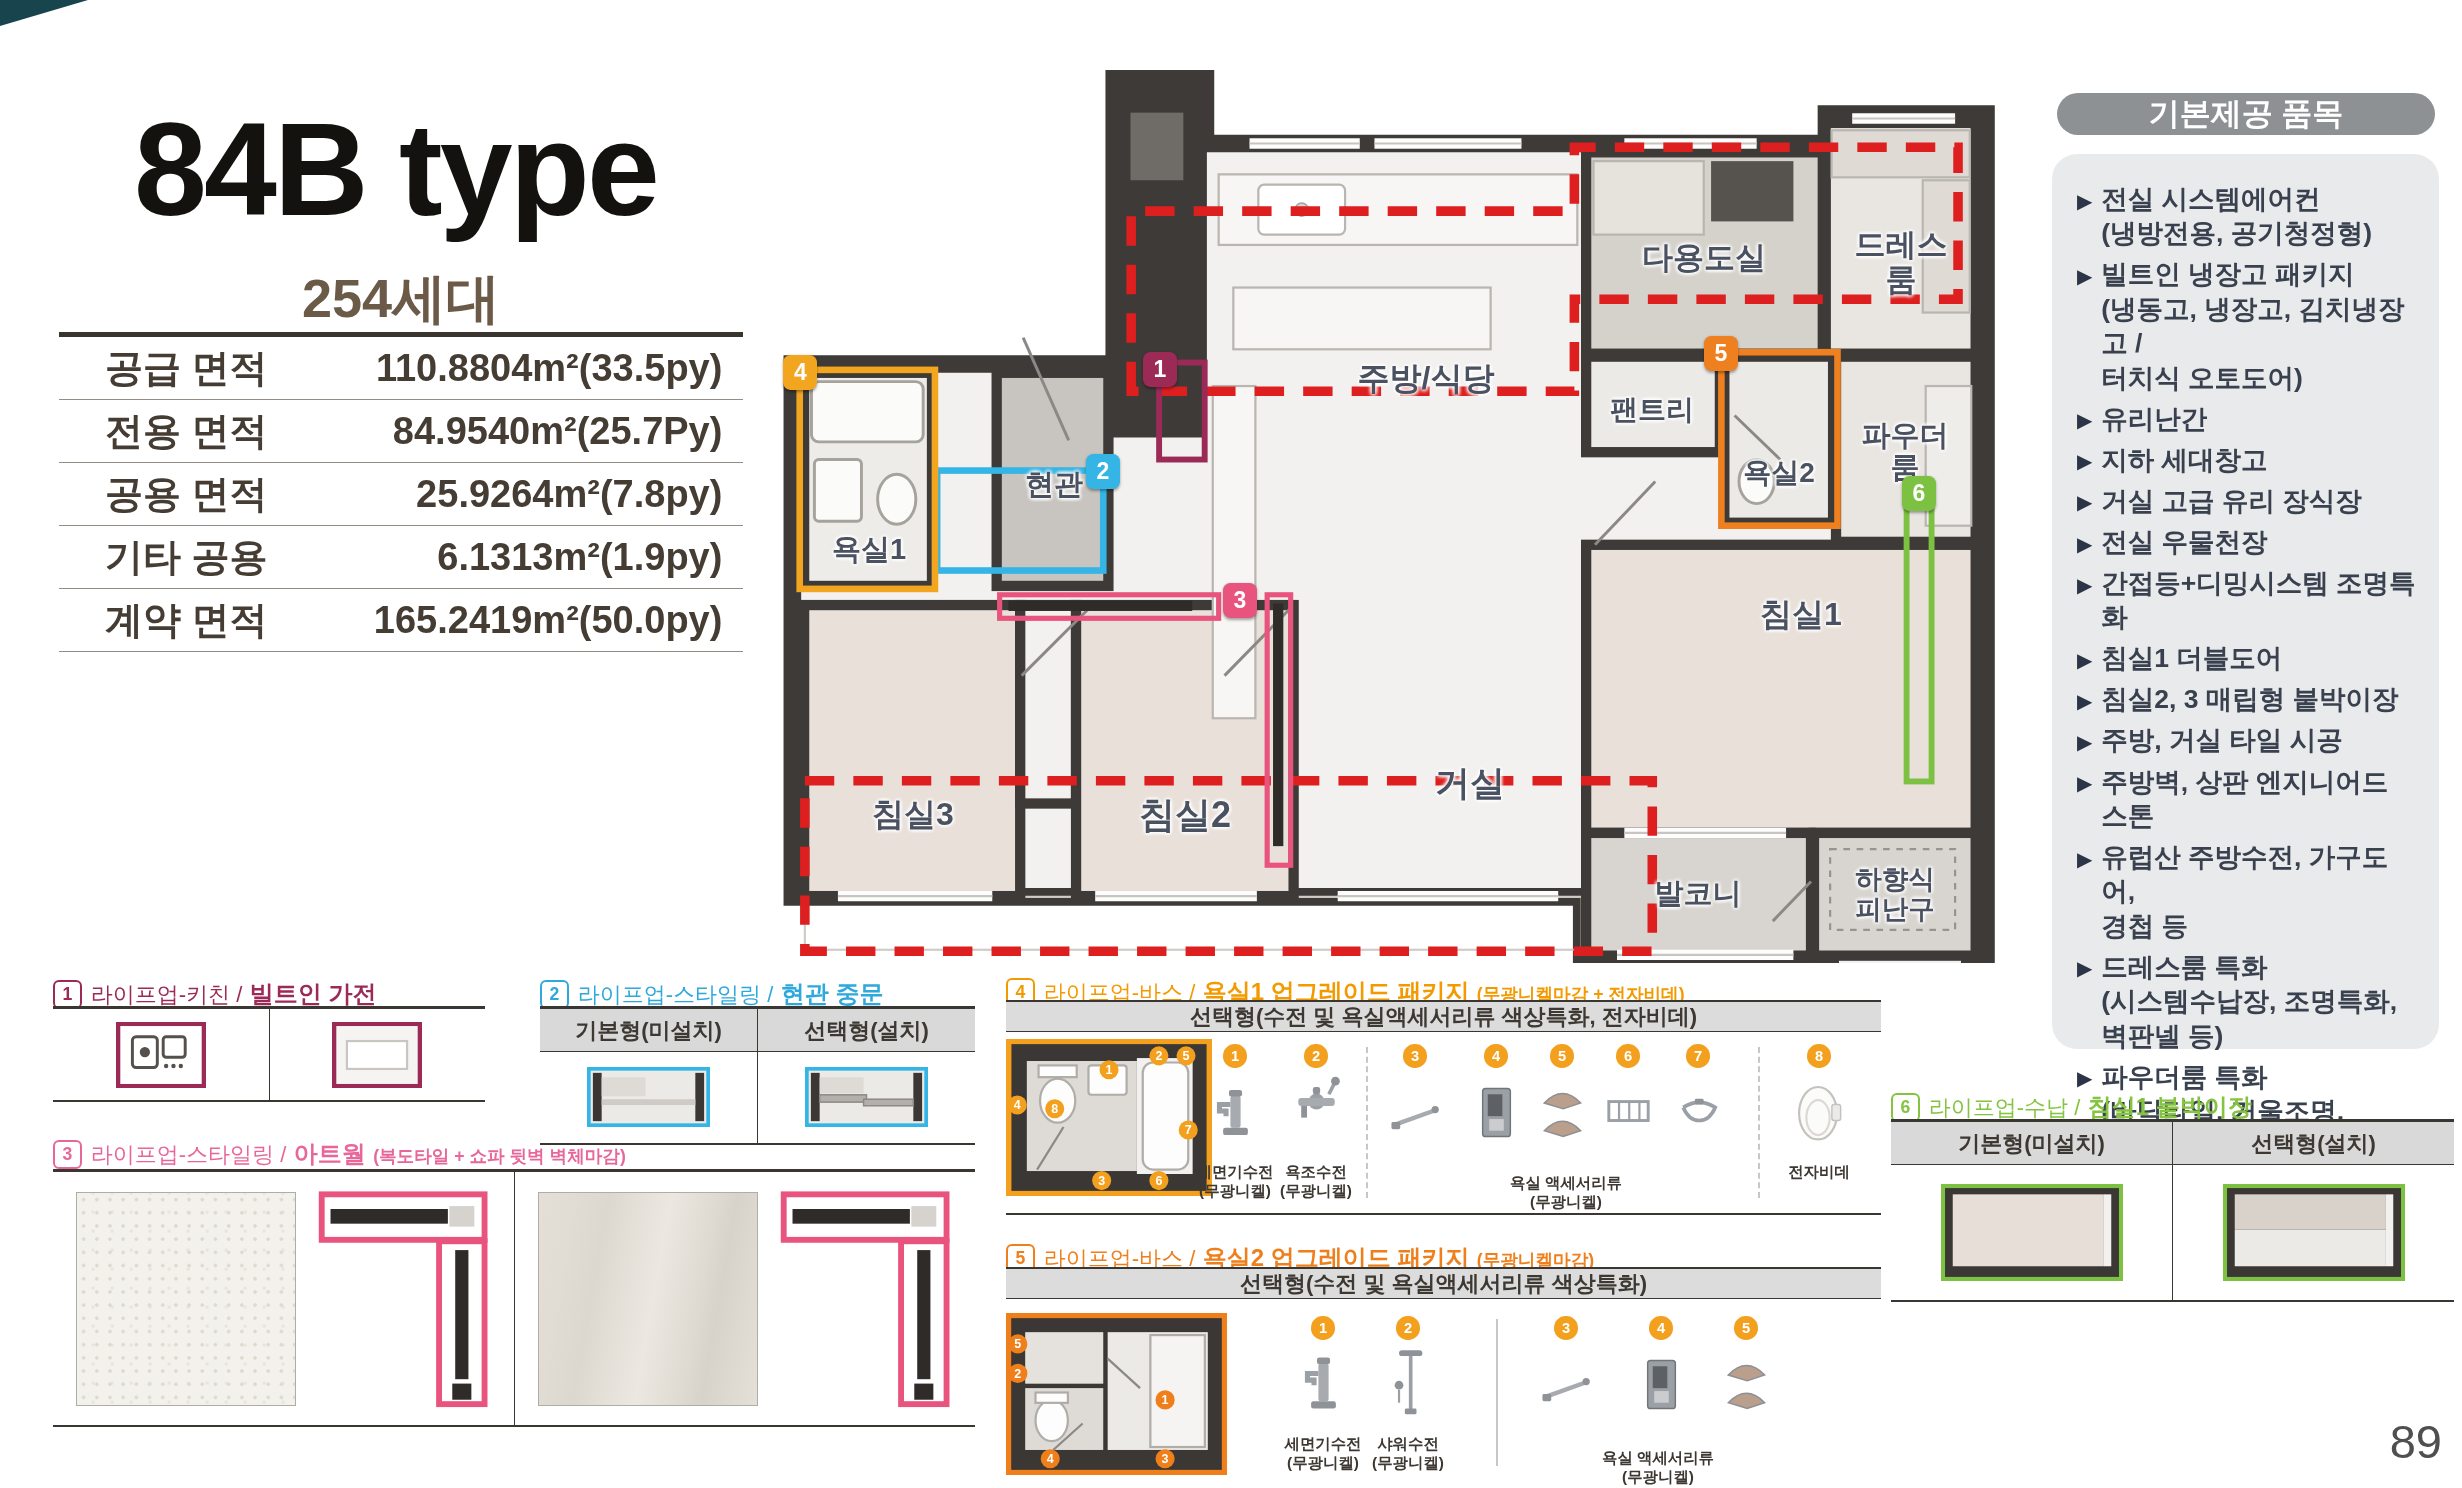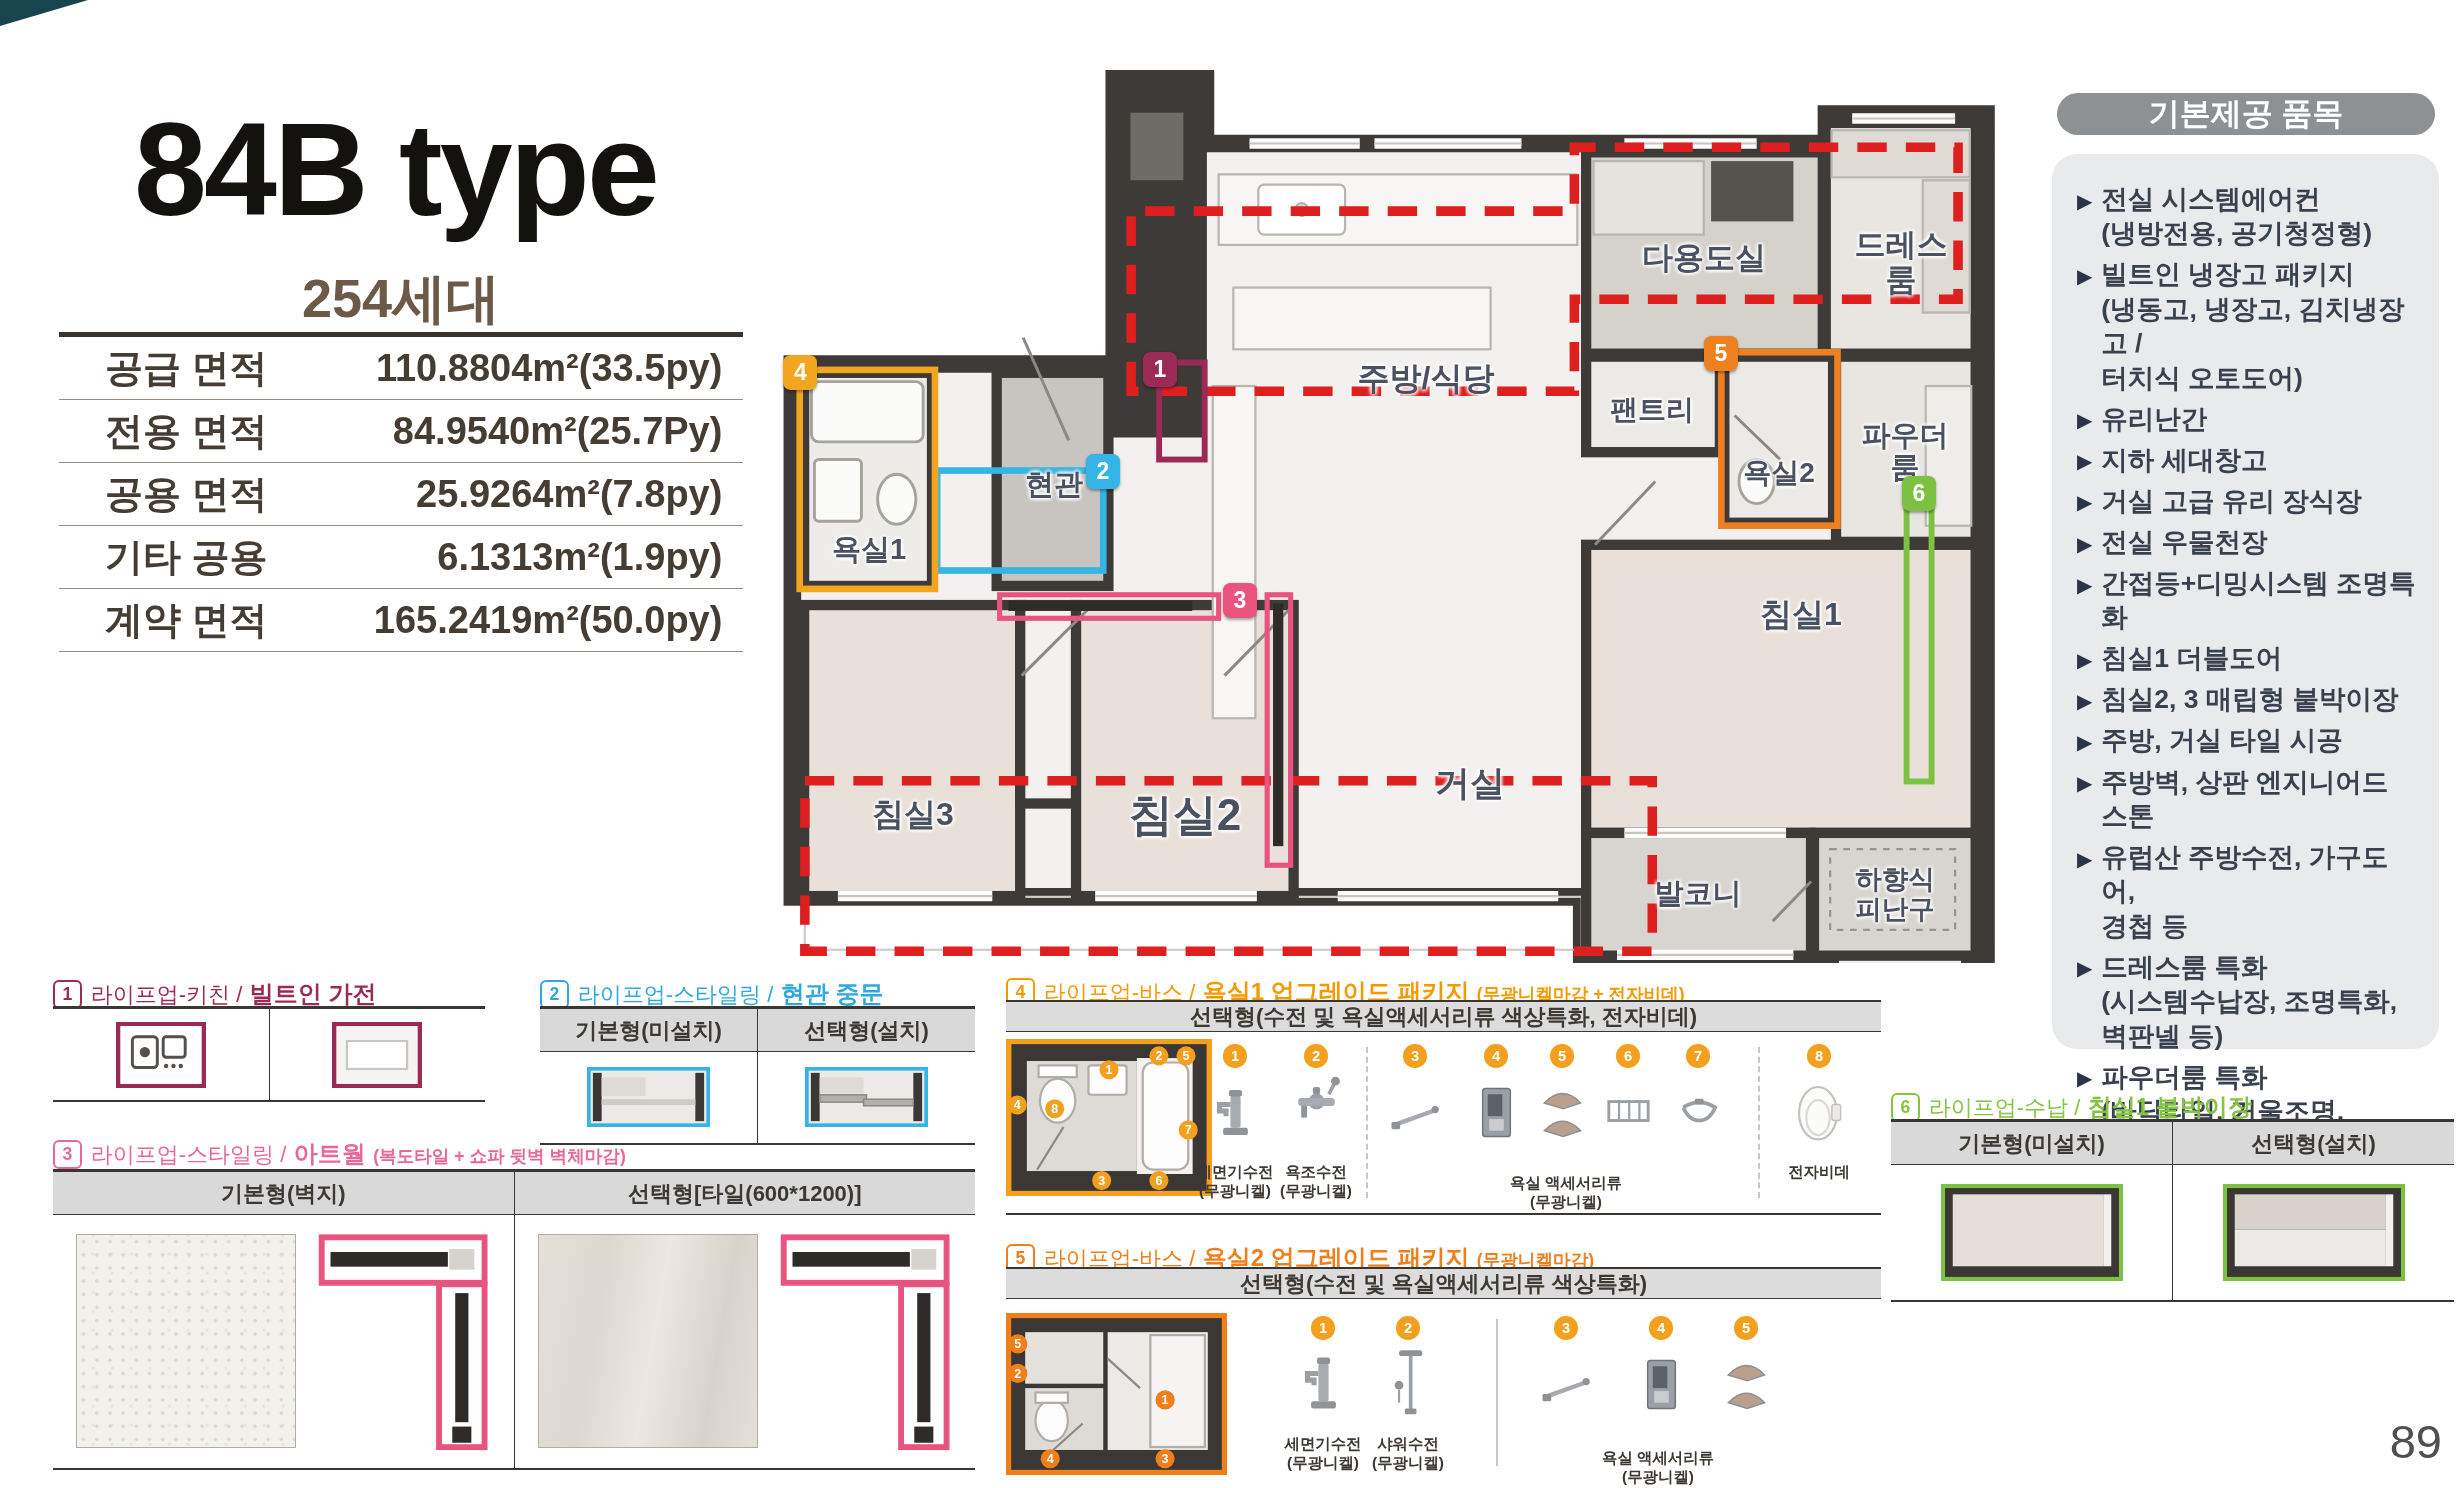--- a/index.html
+++ b/index.html
@@ -191,21 +191,21 @@
         <rect x="1534" y="576" width="34" height="392" stroke="#7dc143" stroke-width="8"></rect>
       </g>
       <rect x="312" y="722" width="250" height="14" fill="#2e2b29"></rect>
       <rect x="672" y="726" width="14" height="330" fill="#2e2b29"></rect>
     </svg>
 
     
     <div class="room-label" style="left:275px;top:414px;font-size:29px;">현관</div>
     <div class="room-label" style="left:90px;top:479px;font-size:29px;">욕실1</div>
     <div class="room-label" style="left:134px;top:745px;font-size:32px;">침실3</div>
-    <div class="room-label" style="left:406px;top:745px;font-size:44px;">침실2</div>
+    <div class="room-label" style="left:406px;top:745px;font-size:36px;">침실2</div>
     <div class="room-label" style="left:691px;top:713px;font-size:35px;">거실</div>
     <div class="room-label" style="left:647px;top:309px;font-size:32px;">주방/식당</div>
     <div class="room-label" style="left:925px;top:188px;font-size:31px;">다용도실</div>
     <div class="room-label" style="left:873px;top:340px;font-size:28px;">팬트리</div>
     <div class="room-label" style="left:1122px;top:193px;font-size:31px;">드레스룸</div>
     <div class="room-label" style="left:1000px;top:403px;font-size:28px;">욕실2</div>
     <div class="room-label" style="left:1126px;top:381px;font-size:29px;">파우더룸</div>
     <div class="room-label" style="left:1022px;top:545px;font-size:32px;">침실1</div>
     <div class="room-label" style="left:919px;top:823px;font-size:29px;">발코니</div>
     <div class="room-label" style="left:1116px;top:825px;font-size:26.5px;">하향식
@@ -348,24 +348,20 @@
     </div>
   </div>
 
   <div class="abs sec-title" style="left:53px;top:1138px;color:#e8679a;">
     <span class="sec-num">3</span>
     <span class="sec-cat">라이프업-스타일링 /</span>
     <span class="sec-name">아트월</span>
     <span class="sec-note">(복도타일 + 쇼파 뒷벽 벽체마감)</span>
   </div>
   <div class="abs opt-table" style="left:53px;top:1169px;width:922px;">
-    <div class="opt-head">
-      <div>기본형(벽지)</div>
-      <div>선택형[타일(600*1200)]</div>
-    </div>
     <div class="opt-body" style="height:253px;">
       <div class="opt-cell">
         <div class="texture-wallpaper" style="width:218px;height:212px;"></div>
         <svg width="173" height="223" viewBox="0 0 235 304">
           <rect x="0" y="0" width="235" height="304" fill="#ffffff"></rect>
           <rect x="6" y="10" width="222" height="62" fill="#ffffff" stroke="#e8547e" stroke-width="8"></rect>
           <rect x="18" y="30" width="160" height="20" fill="#2e2b29"></rect>
           <rect x="180" y="26" width="34" height="28" fill="#d6d3cf"></rect>
           <rect x="166" y="74" width="62" height="222" fill="#ffffff" stroke="#e8547e" stroke-width="8"></rect>
           <rect x="188" y="86" width="18" height="176" fill="#2e2b29"></rect>

